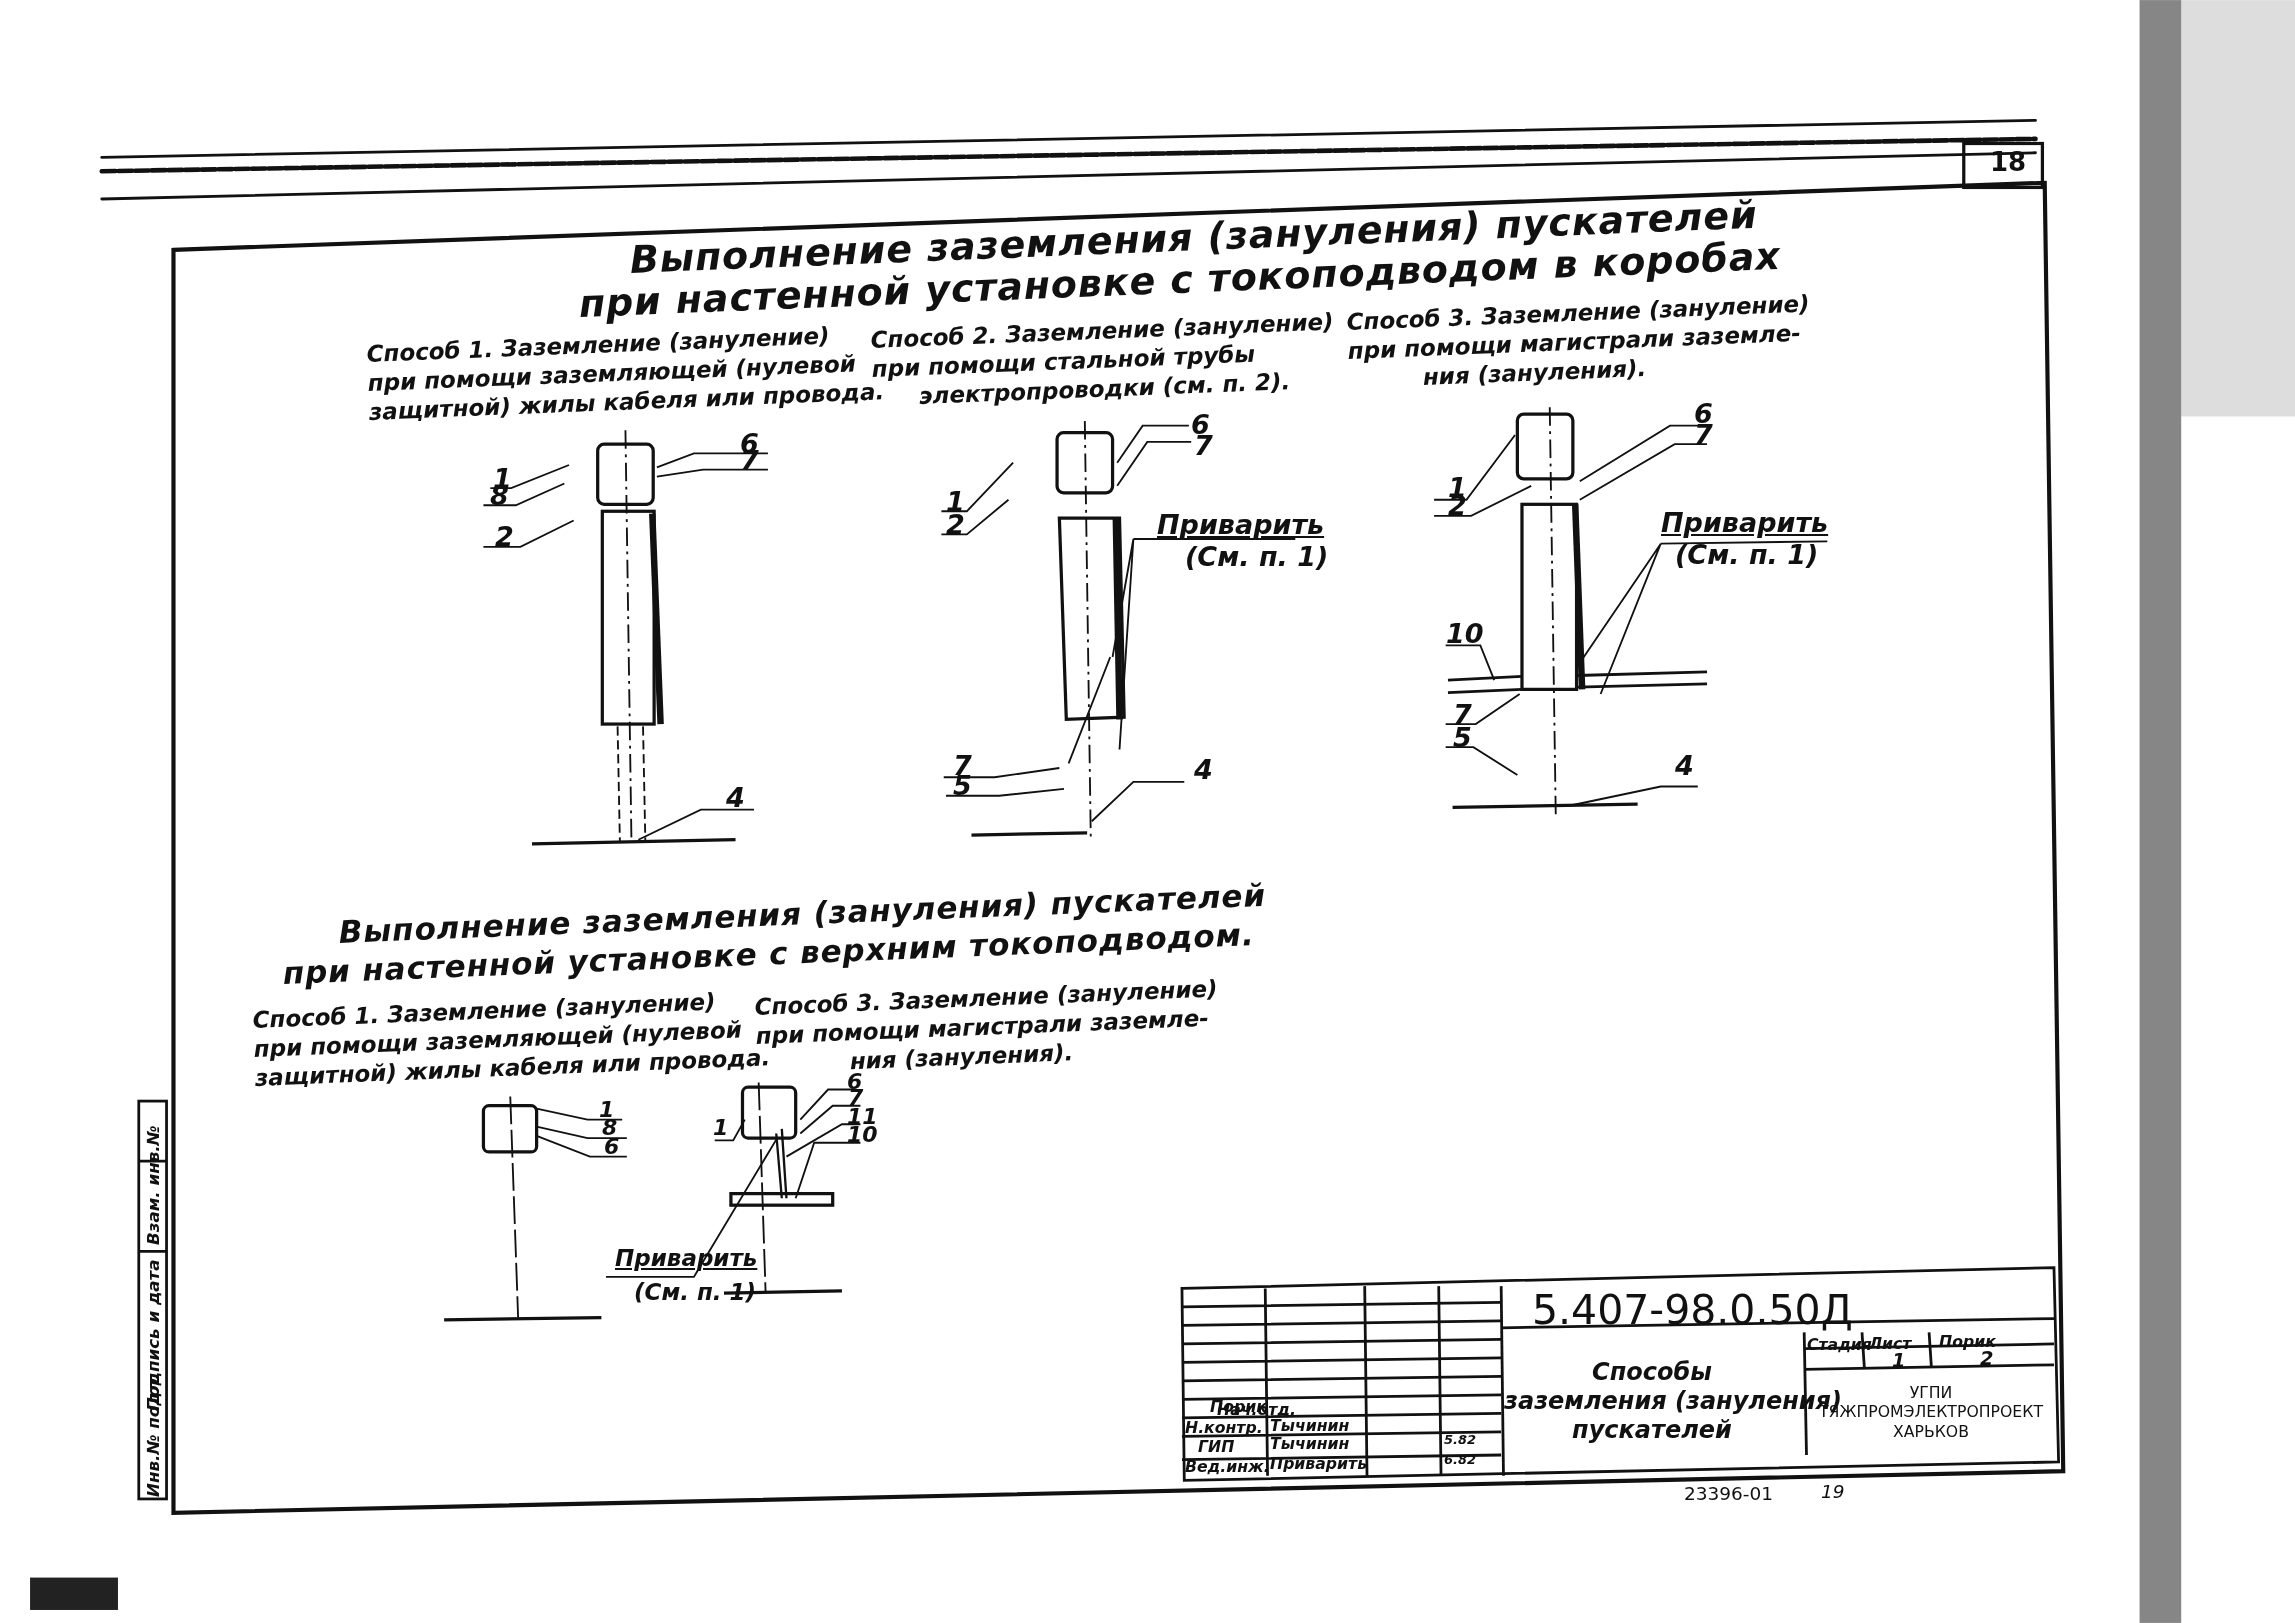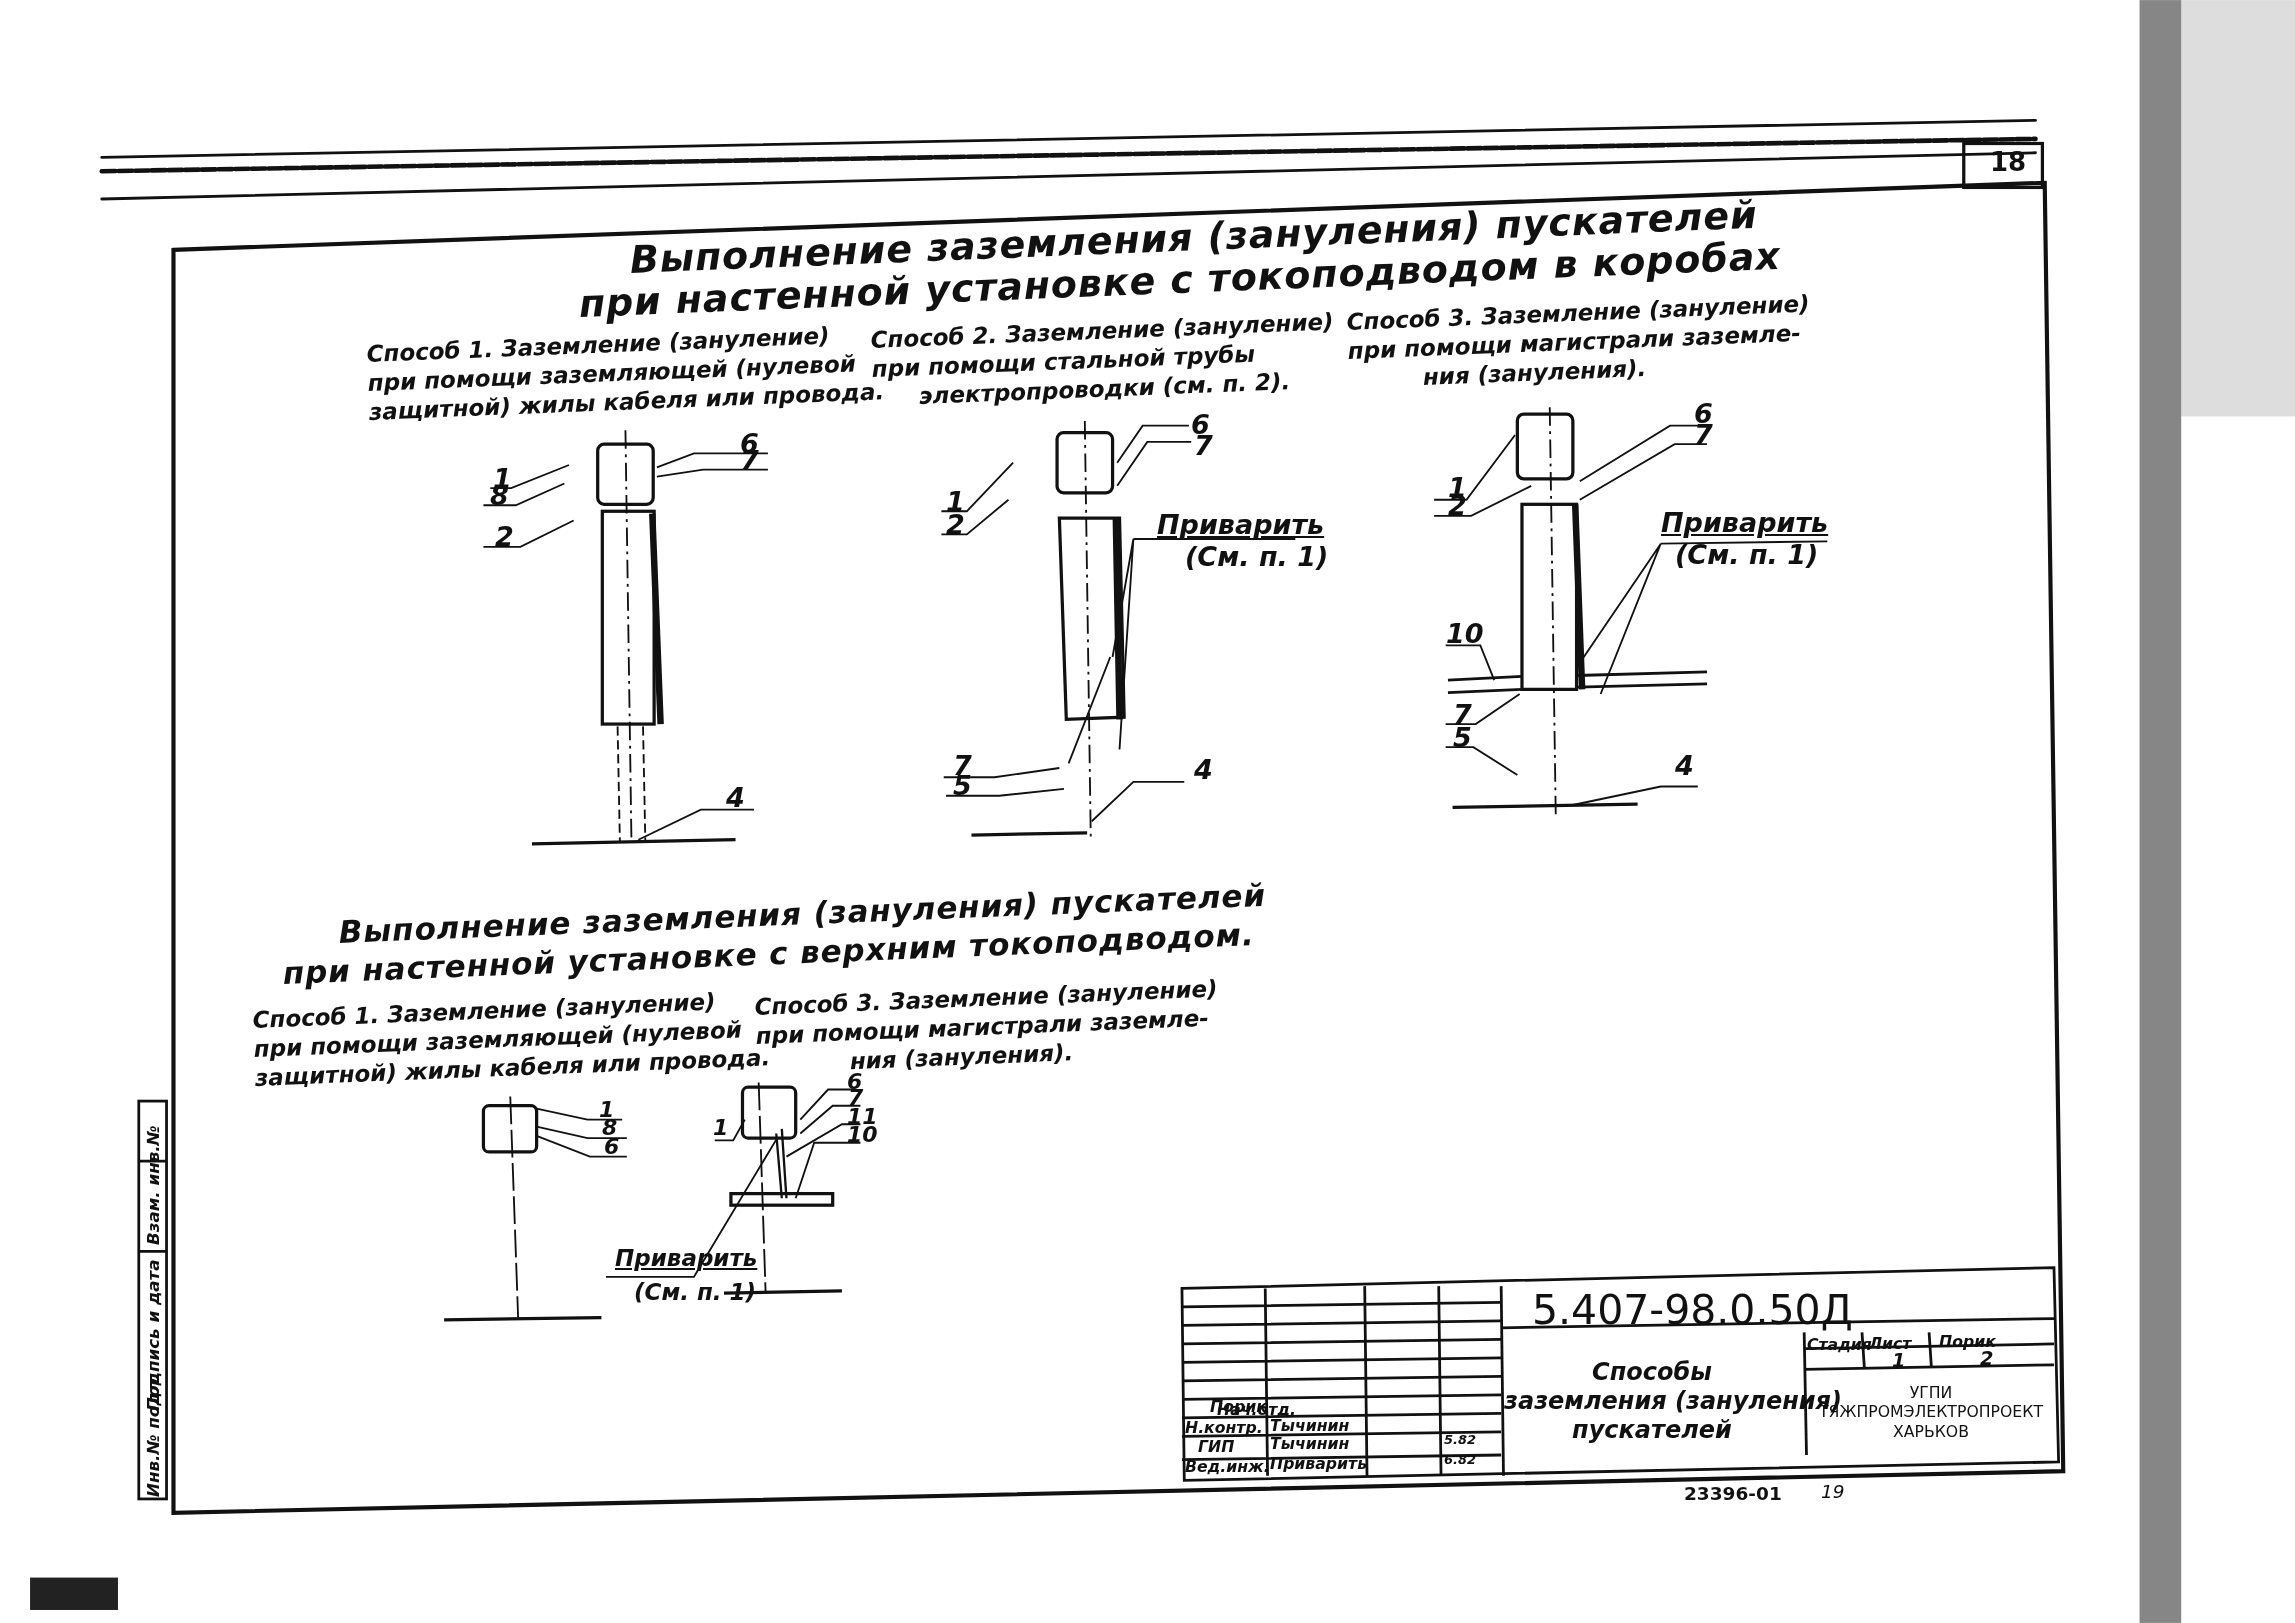--- a/index.html
+++ b/index.html
@@ -231,15 +231,15 @@
 <div class="tb-cell" style="left:1210px;top:1397px;">Порик</div>
 <div class="tb-cell" style="left:1185px;top:1418px;">Н.контр.</div>
 <div class="tb-cell" style="left:1270px;top:1416px;">Тычинин</div>
 <div class="tb-cell" style="left:1198px;top:1437px;">ГИП</div>
 <div class="tb-cell" style="left:1270px;top:1434px;">Тычинин</div>
 <div class="tb-cell" style="left:1444px;top:1432px;font-size:13px;">5.82</div>
 <div class="tb-cell" style="left:1185px;top:1457px;">Вед.инж.</div>
 <div class="tb-cell" style="left:1270px;top:1454px;">Приварить</div>
 <div class="tb-cell" style="left:1444px;top:1452px;font-size:13px;">6.82</div>
 
-<div class="abs stamp" style="left:1684px;top:1483px;font-size:18.5px;font-weight:bold;">23396-01</div>
+<div class="abs stamp" style="left:1684px;top:1483px;font-size:18.5px;font-weight:normal;">23396-01</div>
 <div class="abs stamp" style="left:1821px;top:1481px;font-size:18.5px;font-weight:normal;font-style:italic;">19</div>
 
 
 </body></html>

